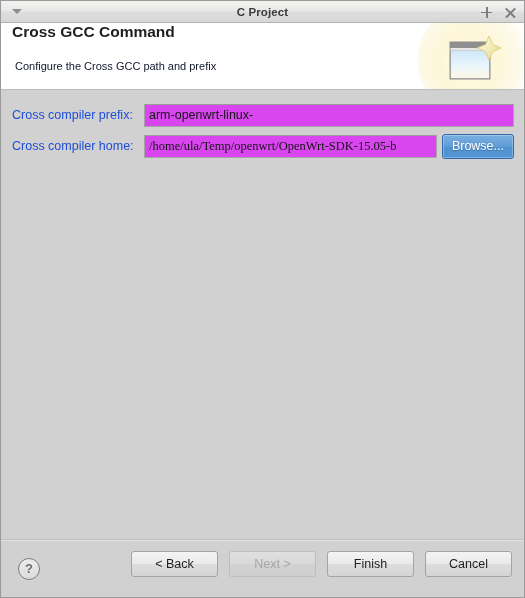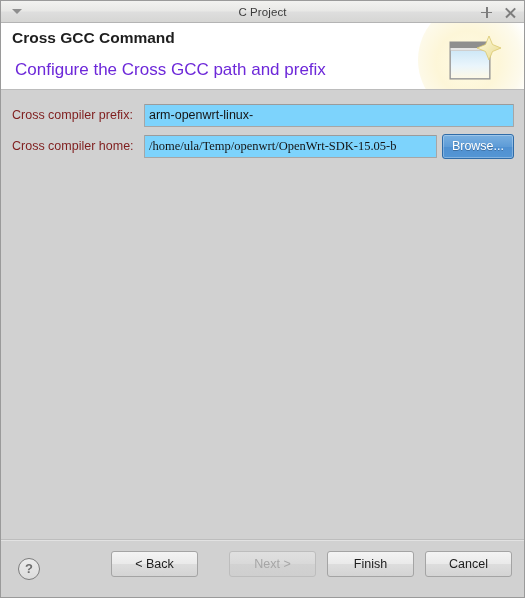--- a/index.html
+++ b/index.html
@@ -37,21 +37,21 @@
     display: flex;
     align-items: center;
     box-sizing: border-box;
   }
   .titlebar-title {
     position: absolute;
     left: 0;
     right: 0;
     text-align: center;
     font-size: 11.5px;
-    font-weight: normal;
+    font-weight: bold;
     color: #3b3b3b;
     letter-spacing: 0.1px;
     line-height: 22px;
     pointer-events: none;
   }
   .tb-menu {
     margin-left: 9px;
     width: 14px;
     height: 14px;
     display: flex;
@@ -106,31 +106,31 @@
     height: 67px;
     background: #ffffff;
     border-bottom: 1px solid #bcbcbc;
     position: relative;
     box-sizing: border-box;
     overflow: hidden;
   }
   .banner-title {
     position: absolute;
     left: 11px;
-    top: 6px;
+    top: 0;
     font-size: 15.5px;
     font-weight: bold;
     color: #1e1e1e;
   }
   .banner-sub {
     position: absolute;
     left: 14px;
     top: 37px;
-    font-size: 17px;
-    color: #6d28d9;
+    font-size: 11px;
+    color: #0f172a;
   }
   .banner-glow {
     position: absolute;
     right: -12px;
     top: -22px;
     width: 118px;
     height: 118px;
     border-radius: 50%;
     background: radial-gradient(circle at 42% 52%, #fffbe4 0%, #fdf6d8 34%, #fdfaec 58%, rgba(255,255,255,0) 72%);
   }
@@ -153,30 +153,30 @@
   .field-row {
     display: flex;
     align-items: center;
     height: 24px;
     margin: 0 0 7px 0;
     padding-left: 11px;
     padding-right: 10px;
   }
   .field-label {
     font-size: 12.5px;
-    color: #7f1d1d;
+    color: #1d4ed8;
     width: 132px;
     flex: 0 0 132px;
     white-space: nowrap;
   }
   .text-input {
     font-family: "Liberation Sans", sans-serif;
     font-size: 12.5px;
     color: #151515;
-    background: #7dd3fc;
+    background: #d946ef;
     border: 1px solid #a6a6a6;
     border-top-color: #9b9b9b;
     height: 23px;
     box-sizing: border-box;
     padding: 0 4px;
     margin: 0;
     outline: none;
     border-radius: 1px;
   }
   .input-prefix { flex: 1 1 auto; }
@@ -247,21 +247,20 @@
     background: linear-gradient(to bottom, #f4f4f4 0%, #eaeaea 48%, #dddddd 52%, #d4d4d4 100%);
     cursor: pointer;
     padding: 0;
   }
   .dlg-btn:disabled,
   .dlg-btn.disabled {
     color: #a6a6a6;
     border-color: #bdbdbd;
     background: linear-gradient(to bottom, #e0e0e0 0%, #d9d9d9 50%, #d2d2d2 51%, #cfcfcf 100%);
     cursor: default;
-    margin-left: 20px;
   }
 </style>
 </head>
 <body>
 
 <div class="window">
 
   <div class="titlebar">
     <div class="tb-menu">
       <span class="caret"></span>

